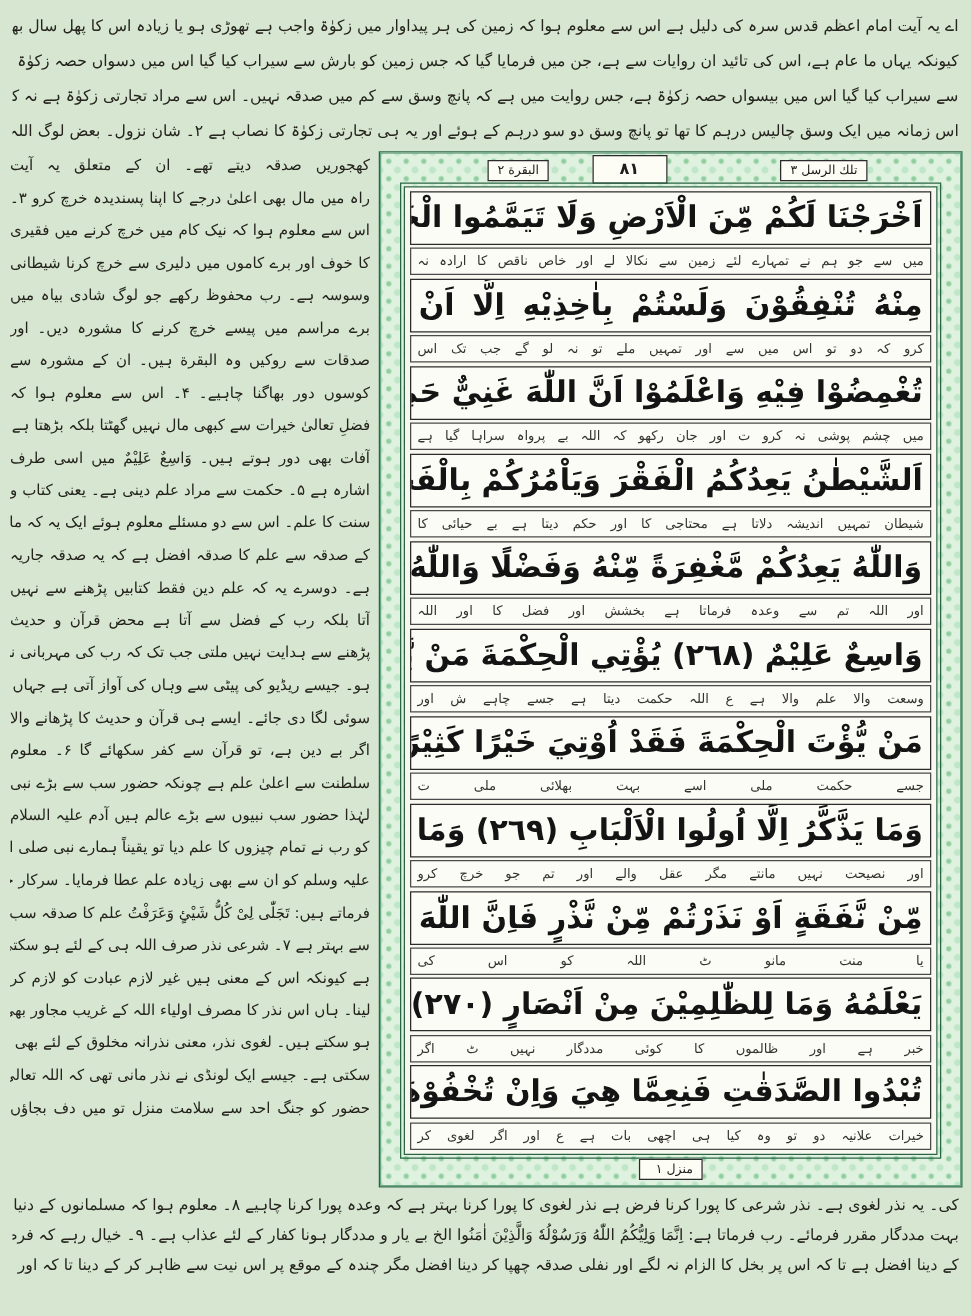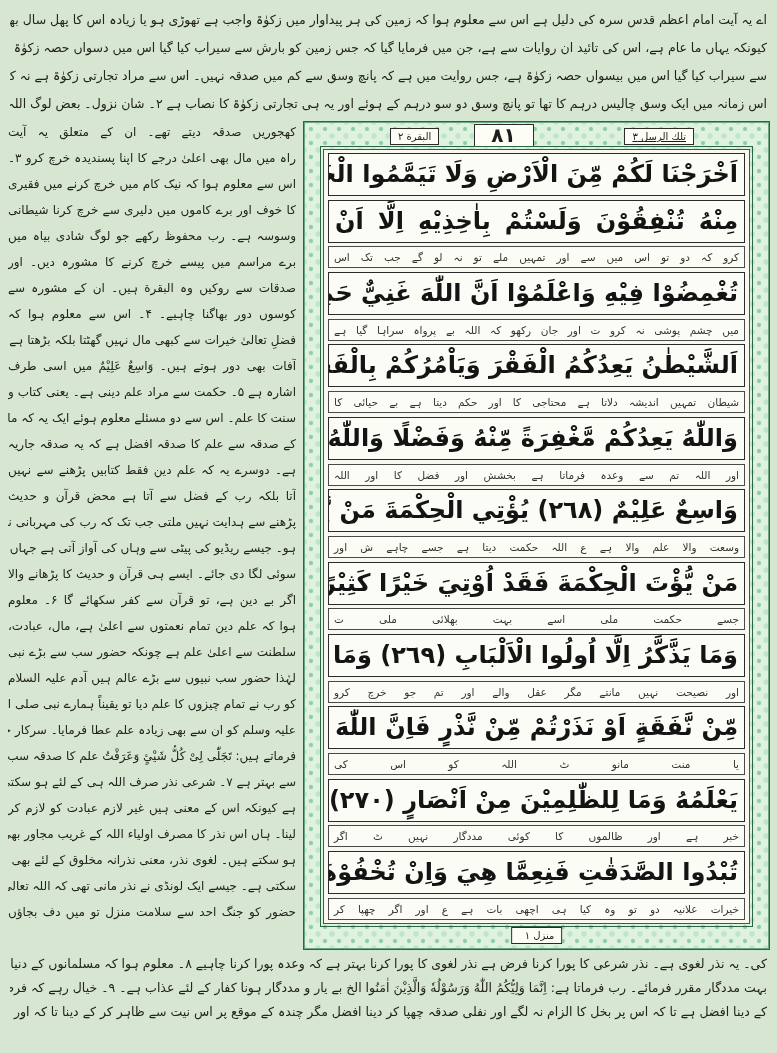--- a/index.html
+++ b/index.html
@@ -54,24 +54,24 @@
     font-size:10.5px;line-height:20px;height:20px;
     padding:0 5px;overflow:hidden;white-space:nowrap;
     text-align:justify;text-align-last:justify;color:#35342e;
   }
   
   .frame-label{
     position:absolute;background:#fdfdf6;border:1px solid #2b2b2b;
     font-size:10px;line-height:15px;padding:0 7px;color:#1d1d1d;
     white-space:nowrap;direction:rtl;
   }
-  .label-juz{top:6px;right:75px;text-decoration:underline;}
+  .label-juz{top:6px;right:75px;}
   .label-surah{top:6px;left:86px;}
   .label-page{top:2px;left:50%;transform:translateX(-63px);
-    font-size:20px;font-weight:700;line-height:21px;min-width:44px;text-align:center;}
+    font-size:13px;font-weight:700;line-height:21px;min-width:44px;text-align:center;}
   .label-manzil{bottom:5px;left:50%;transform:translateX(-50%);padding-left:13px;}
 </style>
 </head>
 <body>
 
 <div class="top-block">
 
 <div class="t-line">اے یہ آیت امام اعظم قدس سرہ کی دلیل ہے اس سے معلوم ہوا کہ زمین کی ہر پیداوار میں زکوٰۃ واجب ہے تھوڑی ہو یا زیادہ اس کا پھل سال بھر تک رہے یا نہ رہے</div>
     <div class="t-line">کیونکہ یہاں ما عام ہے، اس کی تائید ان روایات سے ہے، جن میں فرمایا گیا کہ جس زمین کو بارش سے سیراب کیا گیا اس میں دسواں حصہ زکوٰۃ ہے۔ اور جس کو کنوئیں</div>
     <div class="t-line">سے سیراب کیا گیا اس میں بیسواں حصہ زکوٰۃ ہے، جس روایت میں ہے کہ پانچ وسق سے کم میں صدقہ نہیں۔ اس سے مراد تجارتی زکوٰۃ ہے نہ کہ پیداوار کی زکوٰۃ کیونکہ</div>
@@ -92,21 +92,20 @@
     <div class="t-line">آفات بھی دور ہوتے ہیں۔ وَاسِعٌ عَلِیْمٌ میں اسی طرف</div>
     <div class="t-line">اشارہ ہے ۵۔ حکمت سے مراد علم دینی ہے۔ یعنی کتاب و</div>
     <div class="t-line">سنت کا علم۔ اس سے دو مسئلے معلوم ہوئے ایک یہ کہ مال</div>
     <div class="t-line">کے صدقہ سے علم کا صدقہ افضل ہے کہ یہ صدقہ جاریہ</div>
     <div class="t-line">ہے۔ دوسرے یہ کہ علم دین فقط کتابیں پڑھنے سے نہیں</div>
     <div class="t-line">آتا بلکہ رب کے فضل سے آتا ہے محض قرآن و حدیث</div>
     <div class="t-line">پڑھنے سے ہدایت نہیں ملتی جب تک کہ رب کی مہربانی نہ</div>
     <div class="t-line">ہو۔ جیسے ریڈیو کی پیٹی سے وہاں کی آواز آتی ہے جہاں کی</div>
     <div class="t-line">سوئی لگا دی جائے۔ ایسے ہی قرآن و حدیث کا پڑھانے والا</div>
     <div class="t-line">اگر بے دین ہے، تو قرآن سے کفر سکھائے گا ۶۔ معلوم</div>
-    <div class="t-line">ہوا کہ علم دین تمام نعمتوں سے اعلیٰ ہے، مال، عبادت،</div>
     <div class="t-line">سلطنت سے اعلیٰ علم ہے چونکہ حضور سب سے بڑے نبی</div>
     <div class="t-line">لہٰذا حضور سب نبیوں سے بڑے عالم ہیں آدم علیہ السلام</div>
     <div class="t-line">کو رب نے تمام چیزوں کا علم دیا تو یقیناً ہمارے نبی صلی اللہ</div>
     <div class="t-line">علیہ وسلم کو ان سے بھی زیادہ علم عطا فرمایا۔ سرکار خود</div>
     <div class="t-line">فرماتے ہیں: تَجَلّٰی لِیْ کُلُّ شَیْئٍ وَعَرَفْتُ علم کا صدقہ سب</div>
     <div class="t-line">سے بہتر ہے ۷۔ شرعی نذر صرف اللہ ہی کے لئے ہو سکتی</div>
     <div class="t-line">ہے کیونکہ اس کے معنی ہیں غیر لازم عبادت کو لازم کر</div>
     <div class="t-line">لینا۔ ہاں اس نذر کا مصرف اولیاء اللہ کے غریب مجاور بھی</div>
     <div class="t-line">ہو سکتے ہیں۔ لغوی نذر، معنی نذرانہ مخلوق کے لئے بھی ہو</div>
     <div class="t-line">سکتی ہے۔ جیسے ایک لونڈی نے نذر مانی تھی کہ اللہ تعالیٰ</div>
@@ -114,40 +113,41 @@
   </div>
 
 <div class="quran-frame">
   <div class="frame-label label-juz">تلك الرسل ٣</div>
   <div class="frame-label label-page">٨١</div>
   <div class="frame-label label-surah">البقرة ٢</div>
 
   <div class="frame-inner">
 
   <div class="line-arabic">اَخْرَجْنَا لَكُمْ مِّنَ الْاَرْضِ وَلَا تَيَمَّمُوا الْخَبِيْثَ</div>
+      <div class="line-urdu">میں سے جو ہم نے تمہارے لئے زمین سے نکالا لے اور خاص ناقص کا ارادہ نہ</div>
       <div class="line-arabic">مِنْهُ تُنْفِقُوْنَ وَلَسْتُمْ بِاٰخِذِيْهِ اِلَّا اَنْ</div>
       <div class="line-urdu">کرو کہ دو تو اس میں سے اور تمہیں ملے تو نہ لو گے جب تک اس</div>
       <div class="line-arabic">تُغْمِضُوْا فِيْهِ وَاعْلَمُوْا اَنَّ اللّٰهَ غَنِيٌّ حَمِيْدٌ (٢٦٧)</div>
       <div class="line-urdu">میں چشم پوشی نہ کرو ت اور جان رکھو کہ اللہ بے پرواہ سراہا گیا ہے</div>
       <div class="line-arabic">اَلشَّيْطٰنُ يَعِدُكُمُ الْفَقْرَ وَيَاْمُرُكُمْ بِالْفَحْشَآءِ</div>
       <div class="line-urdu">شیطان تمہیں اندیشہ دلاتا ہے محتاجی کا اور حکم دیتا ہے بے حیائی کا</div>
       <div class="line-arabic">وَاللّٰهُ يَعِدُكُمْ مَّغْفِرَةً مِّنْهُ وَفَضْلًا وَاللّٰهُ</div>
       <div class="line-urdu">اور اللہ تم سے وعدہ فرماتا ہے بخشش اور فضل کا اور اللہ</div>
       <div class="line-arabic">وَاسِعٌ عَلِيْمٌ (٢٦٨) يُؤْتِي الْحِكْمَةَ مَنْ يَّشَآءُ وَ</div>
       <div class="line-urdu">وسعت والا علم والا ہے ع اللہ حکمت دیتا ہے جسے چاہے ش اور</div>
       <div class="line-arabic">مَنْ يُّؤْتَ الْحِكْمَةَ فَقَدْ اُوْتِيَ خَيْرًا كَثِيْرًا</div>
       <div class="line-urdu">جسے حکمت ملی اسے بہت بھلائی ملی ت</div>
       <div class="line-arabic">وَمَا يَذَّكَّرُ اِلَّا اُولُوا الْاَلْبَابِ (٢٦٩) وَمَا اَنْفَقْتُمْ</div>
       <div class="line-urdu">اور نصیحت نہیں مانتے مگر عقل والے اور تم جو خرچ کرو</div>
       <div class="line-arabic">مِّنْ نَّفَقَةٍ اَوْ نَذَرْتُمْ مِّنْ نَّذْرٍ فَاِنَّ اللّٰهَ</div>
       <div class="line-urdu">یا منت مانو ٹ اللہ کو اس کی</div>
       <div class="line-arabic">يَعْلَمُهُ وَمَا لِلظّٰلِمِيْنَ مِنْ اَنْصَارٍ (٢٧٠) اِنْ</div>
       <div class="line-urdu">خبر ہے اور ظالموں کا کوئی مددگار نہیں ٹ اگر</div>
       <div class="line-arabic">تُبْدُوا الصَّدَقٰتِ فَنِعِمَّا هِيَ وَاِنْ تُخْفُوْهَا</div>
-      <div class="line-urdu">خیرات علانیہ دو تو وہ کیا ہی اچھی بات ہے ع اور اگر چھپا کر</div>
+      <div class="line-urdu">خیرات علانیہ دو تو وہ کیا ہی اچھی بات ہے ع اور اگر لغوی کر</div>
     </div>
 
   <div class="frame-label label-manzil">منزل ۱</div>
 </div>
 
 <div class="bottom-block">
 
 <div class="t-line">کی۔ یہ نذر لغوی ہے۔ نذر شرعی کا پورا کرنا فرض ہے نذر لغوی کا پورا کرنا بہتر ہے کہ وعدہ پورا کرنا چاہیے ۸۔ معلوم ہوا کہ مسلمانوں کے دنیا و آخرت میں رب نے</div>
     <div class="t-line">بہت مددگار مقرر فرمائے۔ رب فرماتا ہے: اِنَّمَا وَلِیُّكُمُ اللّٰهُ وَرَسُوْلُهٗ وَالَّذِیْنَ اٰمَنُوا الخ بے یار و مددگار ہونا کفار کے لئے عذاب ہے۔ ۹۔ خیال رہے کہ فرض صدقہ ظاہر کر</div>
     <div class="t-line">کے دینا افضل ہے تا کہ اس پر بخل کا الزام نہ لگے اور نفلی صدقہ چھپا کر دینا افضل مگر چندہ کے موقع پر اس نیت سے ظاہر کر کے دینا تا کہ اور بھی دیں جائز بلکہ بہتر</div>

